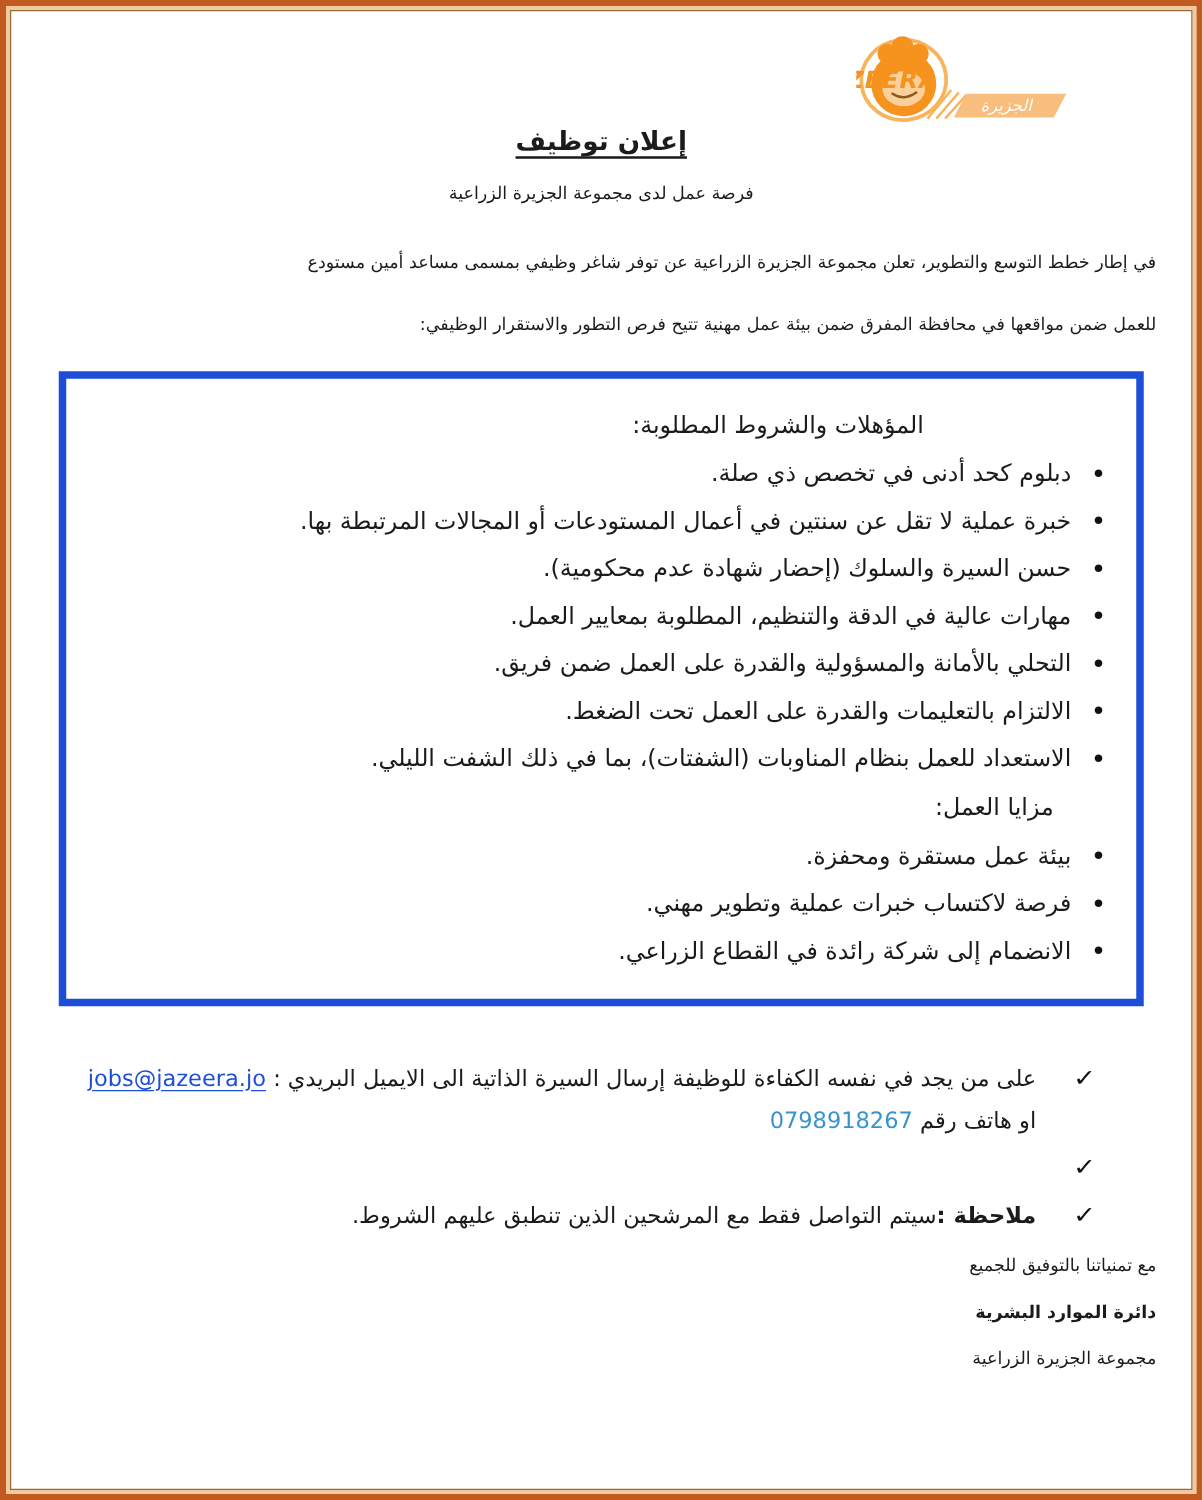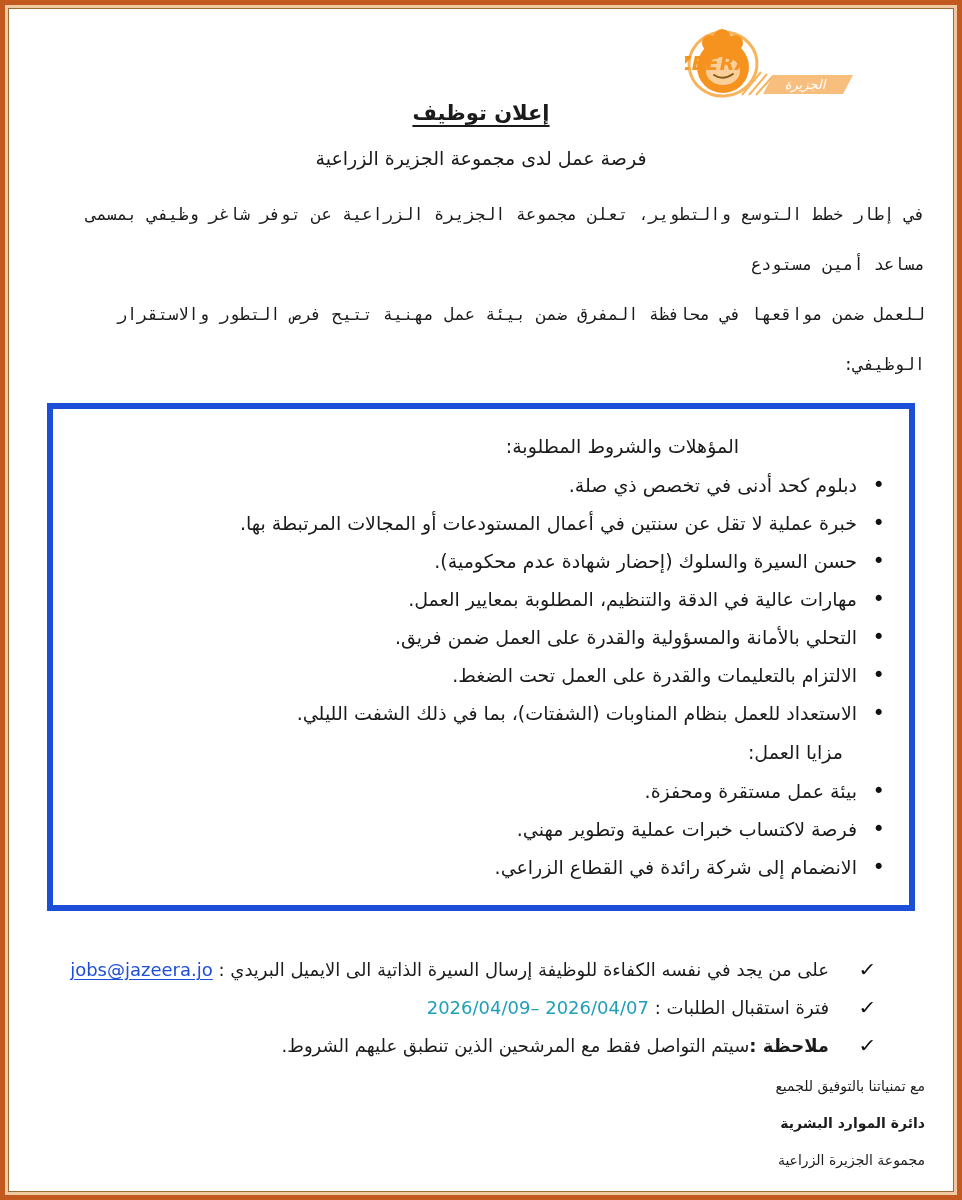--- a/index.html
+++ b/index.html
@@ -28,23 +28,23 @@
 
   
   .logo { position:absolute; top:16px; right:98px; width:170px; height:74px; }
 
   
   .doc-title {
     margin-top:92px; text-align:center;
     font-size:21px; font-weight:700;
     text-decoration:underline; text-underline-offset:5px;
   }
-  .doc-subtitle { margin-top:22px; text-align:center; font-size:19px; font-weight:500; }
+  .doc-subtitle { margin-top:22px; text-align:center; font-size:14px; font-weight:500; }
 
-  .intro { margin-top:22px; font-size:17px;font-family:Liberation Mono, monospace; }
+  .intro { margin-top:22px; font-size:14px; }
   .intro div { line-height:50px; text-align:right; }
 
   
   .qual-box {
     margin:12px 10px 0 10px;
     border:6px solid #1d4ed8;
     padding:22px 0 12px 20px;
     font-size:19px;
   }
   .qual-heading { padding-right:170px; line-height:30px; margin-bottom:12px; }
@@ -126,28 +126,28 @@
       </div>
 
       <div class="check-list">
 
         <div class="check-item">
           <span class="check-icon">✓</span>
           <div class="check-body">
             <div>
               <span>على من يجد في نفسه الكفاءة للوظيفة  إرسال السيرة الذاتية  الى الايميل البريدي : </span><span class="email-link">jobs@jazeera.jo</span>
             </div>
+            <div>
+              <span>او هاتف رقم </span><span class="phone-number">0798918267</span>
+            </div>
           </div>
         </div>
 
         <div class="check-item">
           <span class="check-icon">✓</span>
-          <div class="check-body">
-            <span>فترة استقبال الطلبات : </span><span class="date-range">2026/04/07 –2026/04/09</span>
-          </div>
         </div>
 
         <div class="check-item">
           <span class="check-icon">✓</span>
           <div class="check-body">
             <span class="note-bold">ملاحظة :</span><span>سيتم التواصل فقط مع المرشحين الذين تنطبق عليهم الشروط.</span>
           </div>
         </div>
 
       </div>

